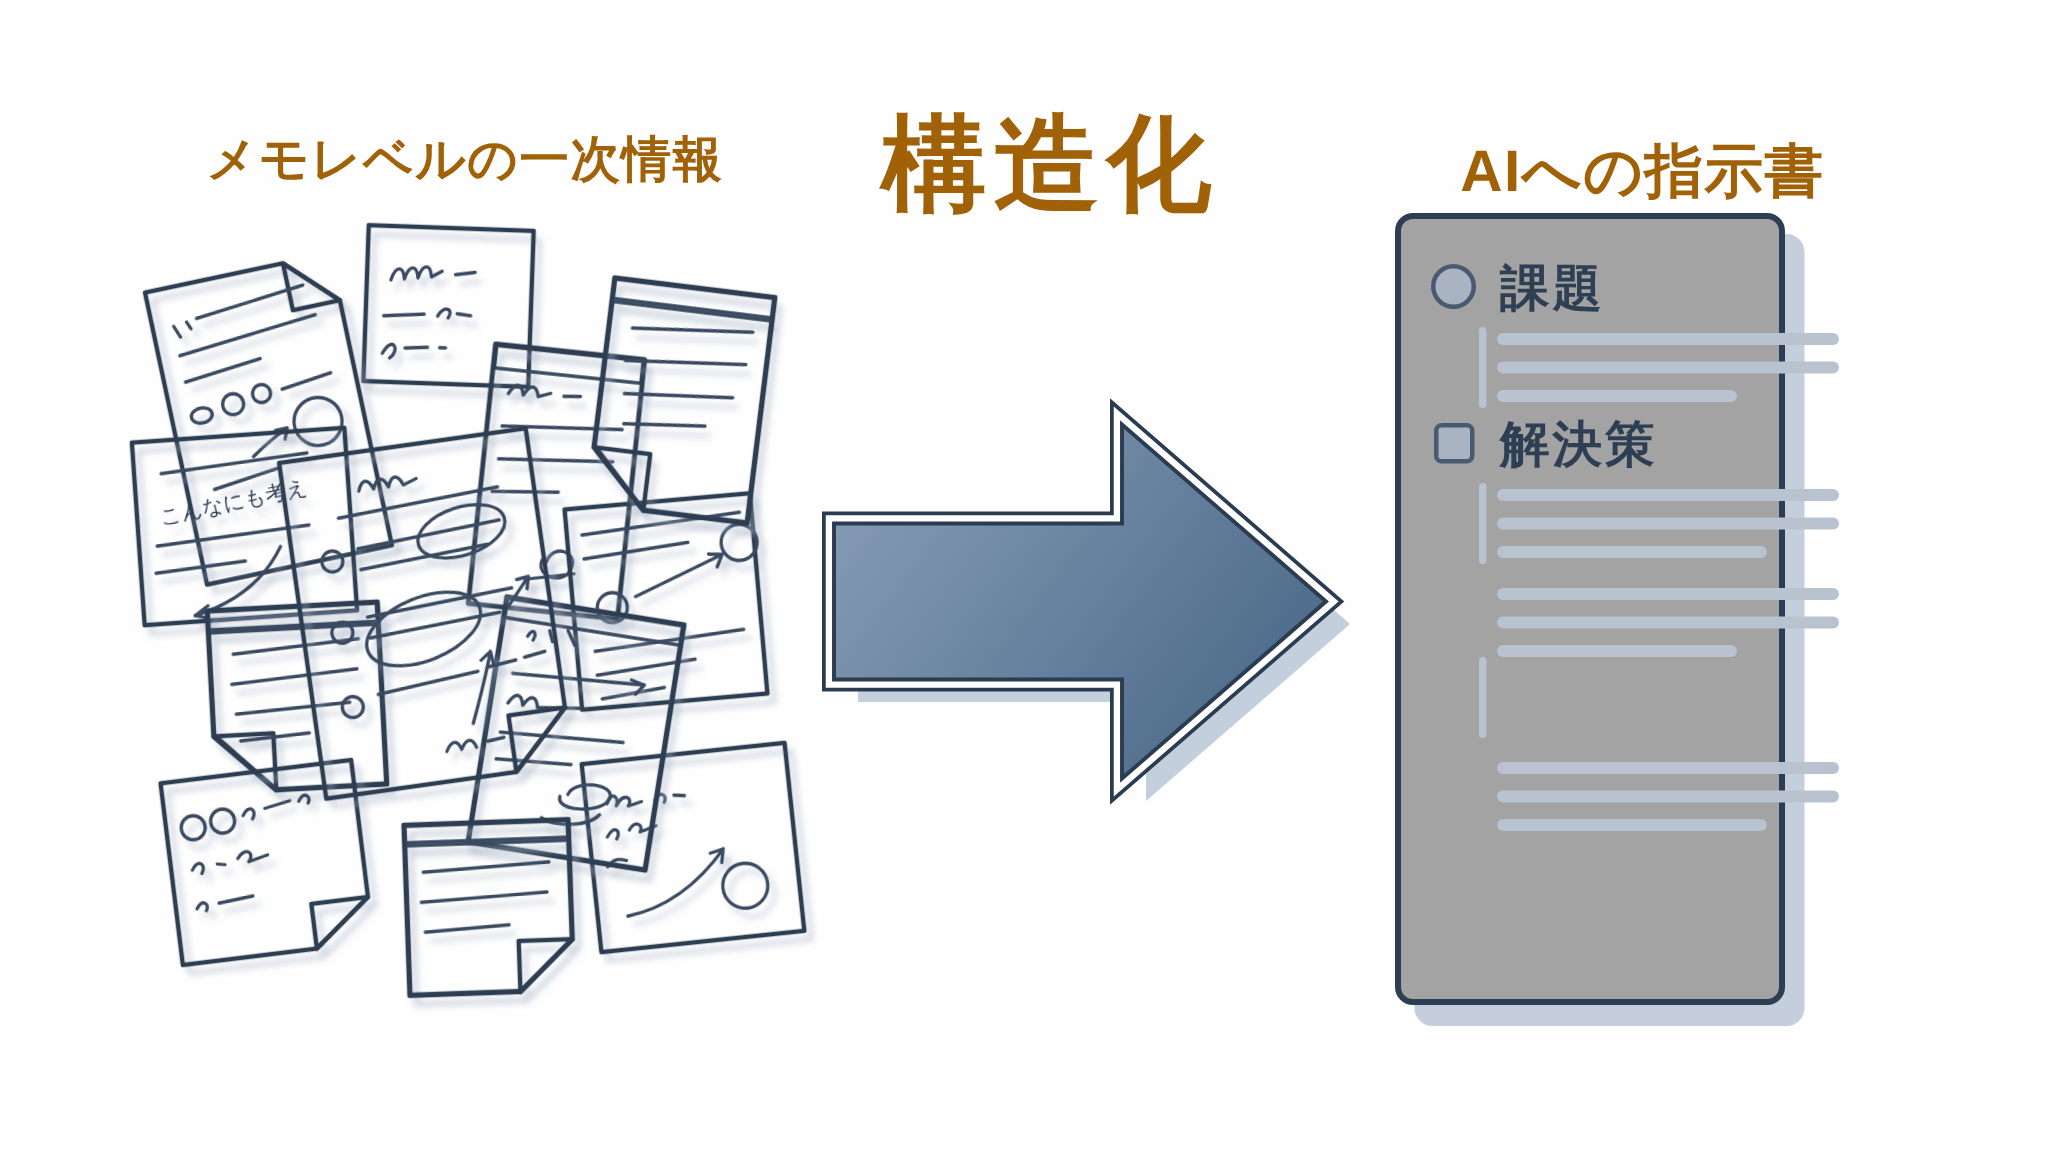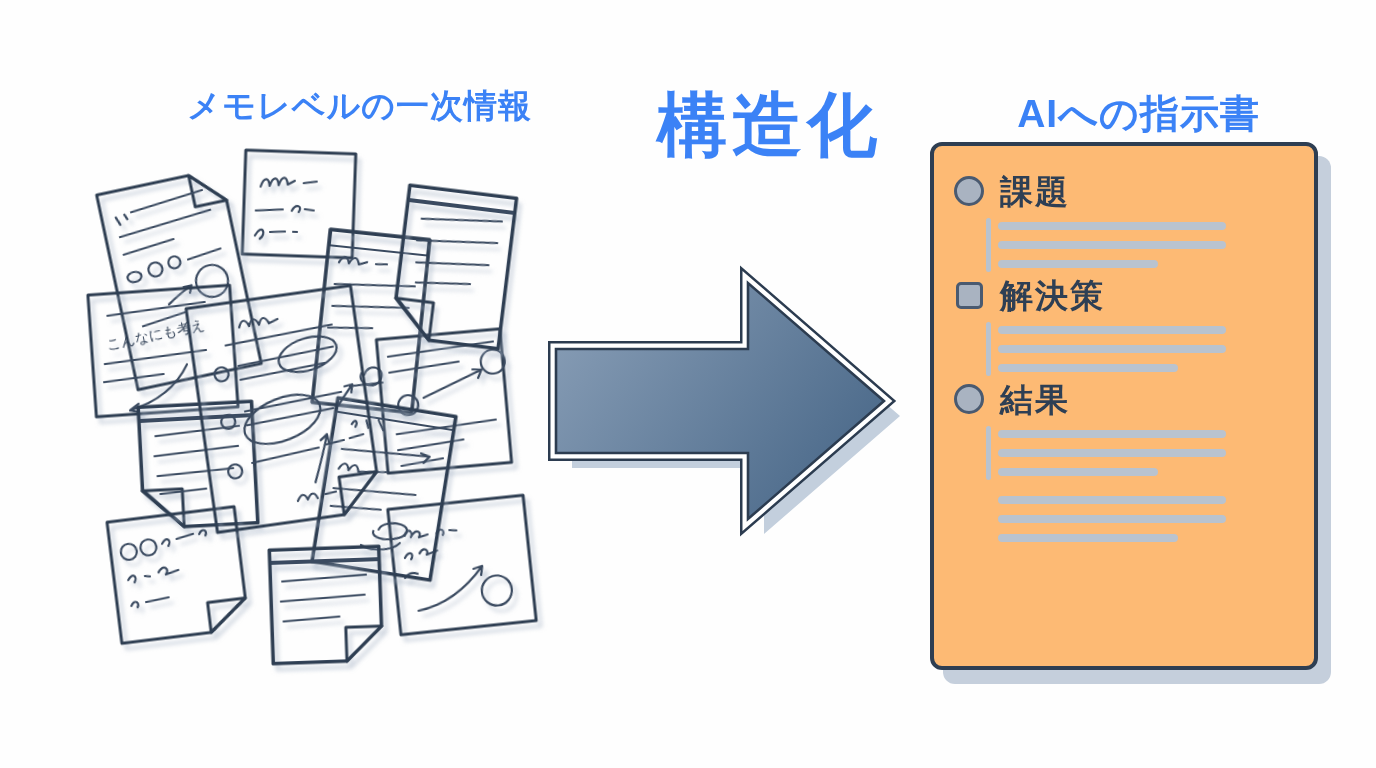--- a/index.html
+++ b/index.html
@@ -1,37 +1,37 @@
 <!DOCTYPE html>
 <html><head>
 <meta charset="utf-8">
 <style>
   html,body{margin:0;padding:0;background:#e8e8e8;}
   .stage{
     position:relative;width:1376px;height:768px;background:#fefefe;overflow:hidden;
     font-family:"Liberation Sans","DejaVu Sans",sans-serif;color:#2d3e53;
   }
   
-  .title{position:absolute;text-align:right;font-weight:700;color:#3b82f6;white-space:nowrap;}
+  .title{position:absolute;text-align:center;font-weight:700;color:#a16207;white-space:nowrap;}
   .title-left{left:88px;top:84px;width:444px;font-size:33px;letter-spacing:1px;}
-  .title-center{left:518px;top:79px;width:364px;font-size:70px;font-weight:800;letter-spacing:5px;}
+  .title-center{left:518px;top:63px;width:364px;font-size:70px;font-weight:800;letter-spacing:5px;}
   .title-right{left:930px;top:87px;width:330px;font-size:39px;letter-spacing:1px;}
   
   .note{position:absolute;overflow:visible;filter:drop-shadow(4px 6px 2px rgba(168,180,198,.55));}
   .note path,.note circle,.note ellipse,.note line{
     fill:none;stroke:#3a4a60;stroke-width:2.2;stroke-linecap:round;stroke-linejoin:round;
   }
   .note .shape{stroke:#2e3e52;stroke-width:3;}
   .note text{font-family:"Liberation Sans","DejaVu Sans",sans-serif;}
   
   .arrow-svg{position:absolute;left:538px;top:258px;overflow:visible;}
   
   .doc-panel{
-    position:absolute;left:930px;top:142px;width:388px;height:528px;box-sizing:border-box;
-    background:#fdba74;border:4px solid #2e3e52;border-radius:12px;
+    position:absolute;left:930px;top:142px;width:260px;height:528px;box-sizing:border-box;
+    background:#a3a3a3;border:4px solid #2e3e52;border-radius:12px;
     box-shadow:13px 14px 0 0 #c5cfdc;padding:26px 28px 10px 20px;text-align:center;
   }
   .doc-section{position:relative;height:104px;}
   .sec-head{display:flex;align-items:center;gap:16px;height:38px;}
   .bullet-col{width:30px;display:flex;justify-content:center;align-items:center;flex:0 0 30px;}
   .bullet-circle{width:24px;height:24px;border-radius:50%;background:#a9b3c1;border:3.5px solid #4a5a70;box-sizing:content-box;}
   .bullet-square{width:21px;height:21px;border-radius:5px;background:#a9b3c1;border:3.5px solid #4a5a70;box-sizing:content-box;}
   .sec-label{font-size:33px;font-weight:700;color:#2e3f54;letter-spacing:2px;line-height:1;}
   .bars{margin:12px 0 0 44px;}
   .bar{height:8px;border-radius:4px;background:#b9c3cf;margin-bottom:11px;width:228px;}
@@ -260,26 +260,20 @@
       </div>
       <div class="bars">
         <div class="bar"></div>
         <div class="bar"></div>
         <div class="bar short-b"></div>
       </div>
       <div class="connector"></div>
     </div>
 
     <div class="doc-section">
-      <div class="sec-head">
-        <span class="bullet-col">
-            <span class="bullet-circle"></span>
-          </span>
-        <span class="sec-label">結果</span>
-      </div>
       <div class="bars">
         <div class="bar"></div>
         <div class="bar"></div>
         <div class="bar short-a"></div>
       </div>
       <div class="connector"></div>
     </div>
 
     <div class="doc-section">
       <div class="bars">

